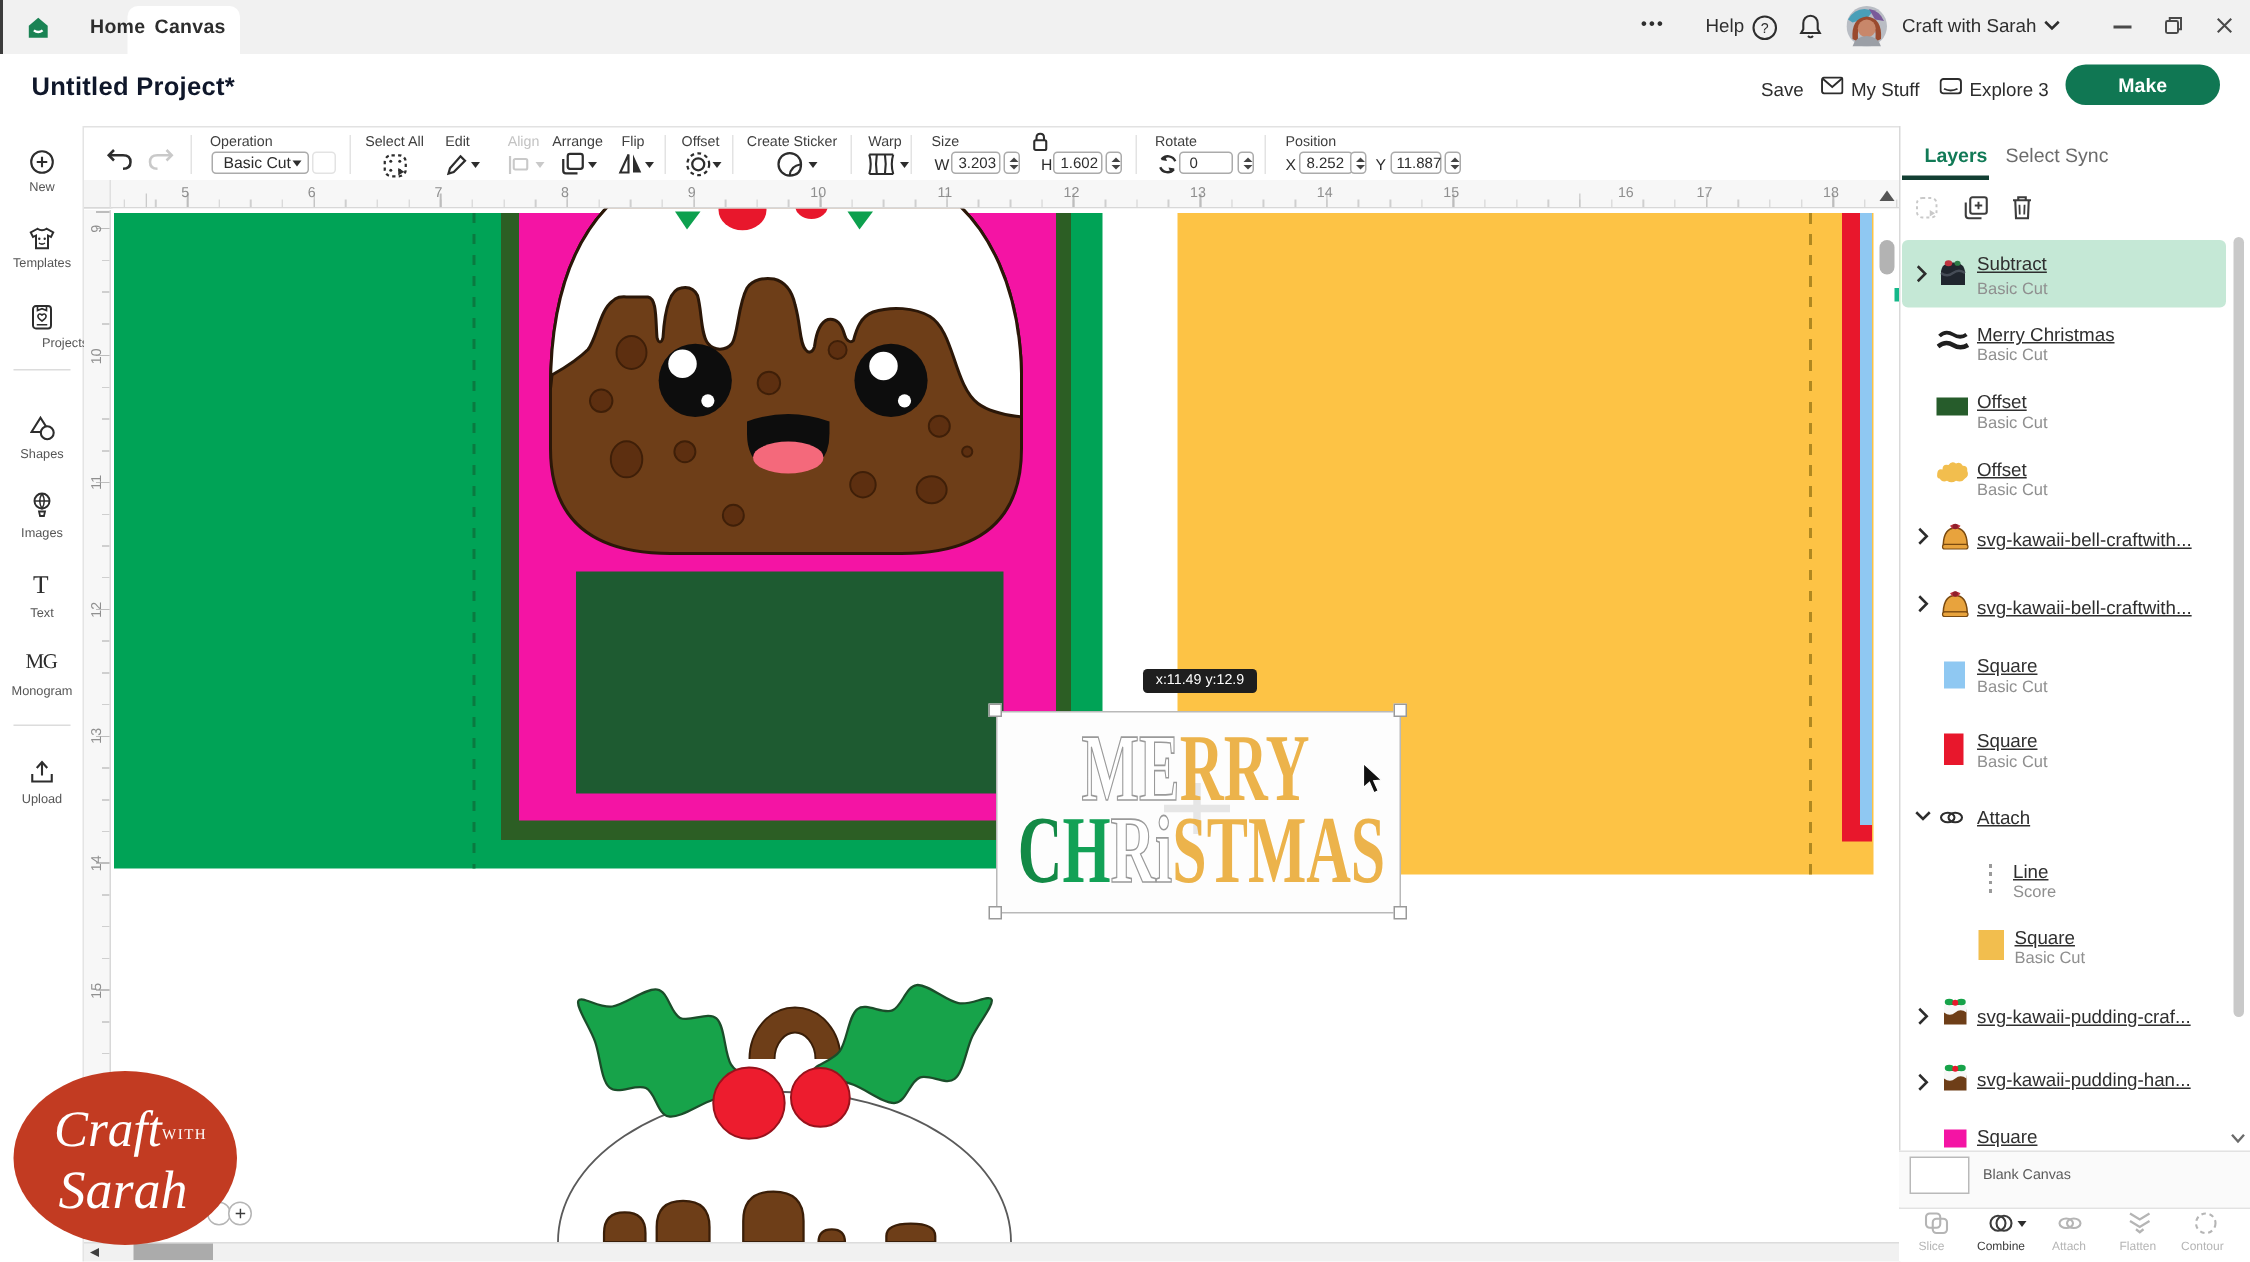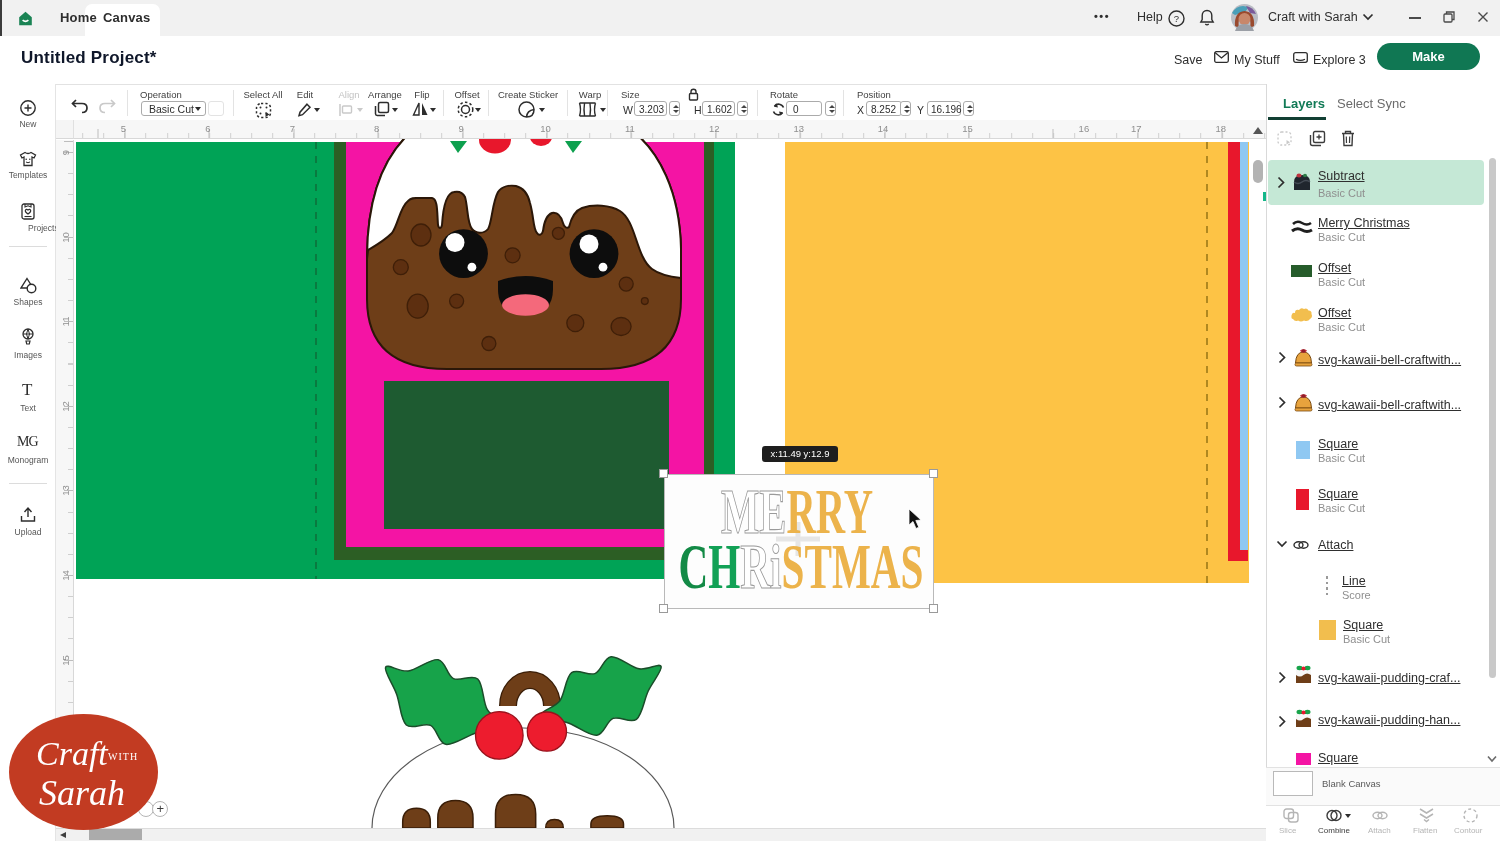--- a/index.html
+++ b/index.html
@@ -198,21 +198,21 @@
     <path d="M9.4 13.4 L12 10.3 L8 9.6 Z" fill="#2d2d2d"></path>
   </svg>
 <div class="tbox" style="left:786px;width:36px;padding:1.5px 0 0 6px;font-size:10px;">0</div>
 <div class="stepper" style="left:825px;"></div>
 <div class="tsep" style="left:843px;"></div>
 <div class="tlabel" style="left:857px;">Position</div>
 <div class="num" style="left:857px;">X</div>
 <div class="tbox" style="left:866px;width:36px;padding:1.5px 0 0 4px;font-size:10px;">8.252</div>
 <div class="stepper" style="left:900px;"></div>
 <div class="num" style="left:917px;">Y</div>
-<div class="tbox" style="left:927px;width:34px;padding:2px 0 0 3px;font-size:10px;">16.196</div>
+<div class="tbox" style="left:927px;width:34px;padding:2px 0 0 3px;font-size:10px;">11.887</div>
 <div class="stepper" style="left:963px;"></div>
 
 <div id="sidebar"></div>
 <svg class="abs" style="left:20px;top:100px" width="16" height="16" viewBox="0 0 16 16">
     <circle cx="8" cy="8" r="7.2" fill="none" stroke="#2d2d2d" stroke-width="1.4"></circle>
     <path d="M8 4.5 L8 11.5 M4.5 8 L11.5 8" stroke="#2d2d2d" stroke-width="1.4"></path>
   </svg>
 <div class="slabel" style="top:119px;">New</div>
 <svg class="abs" style="left:19px;top:151px" width="18" height="16" viewBox="0 0 18 16">
     <path d="M6 1.5 L1.5 4 L3 7 L5 6 L5 14.5 L13 14.5 L13 6 L15 7 L16.5 4 L12 1.5 Q9 3.5 6 1.5 Z" fill="none" stroke="#2d2d2d" stroke-width="1.3"></path>

